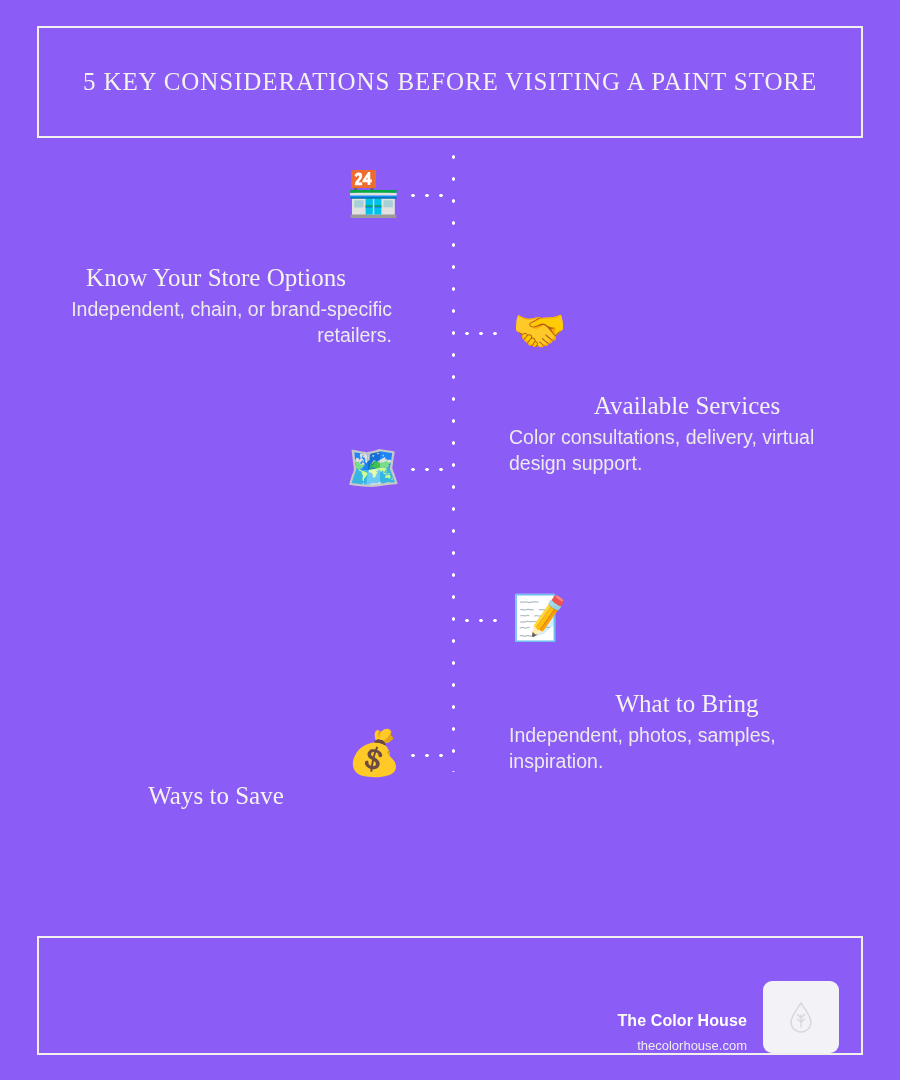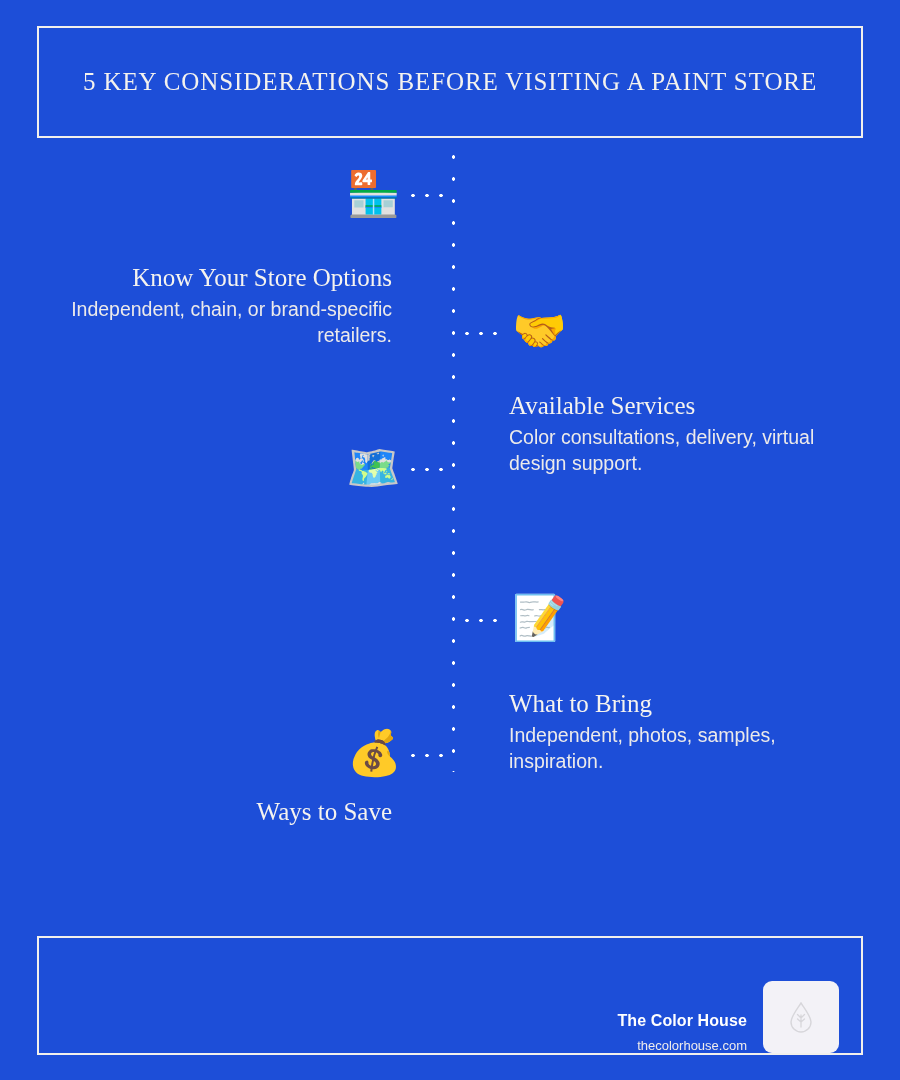--- a/index.html
+++ b/index.html
@@ -7,21 +7,21 @@
   html, body {
     width:900px; height:1080px;
     background:#13131c;
     font-family:"Liberation Sans", sans-serif;
     overflow:hidden;
   }
 
   #poster {
     position:relative;
     width:900px; height:1080px;
-    background:#1d4ed8;
+    background:#8b5cf6;
   }
 
   
   .title-box {
     position:absolute;
     left:37px; top:26px;
     width:826px; height:112px;
     border:2px solid #f2f0ec;
     display:flex; align-items:center; justify-content:center;
   }
@@ -81,37 +81,38 @@
   .block { position:absolute; }
 
   .block .head {
     font-family:"Liberation Serif", serif;
     font-size:25px;
     font-weight:400;
     color:#f5f3ef;
     line-height:1.25;
     margin-bottom:4px;
     white-space:nowrap;
+    text-align:center;
   }
   .block .body {
     font-family:"Liberation Sans", sans-serif;
     font-size:19.5px;
     font-weight:400;
     color:#eceaea;
     line-height:1.30;
   }
 
   .left  { text-align:right; }
   .right { text-align:left; }
 
   .blk-1 { left:40px;  top:262px; width:352px; }
   .blk-2 { left:509px; top:390px; width:356px; }
   .blk-3 { left:40px;  top:528px; width:352px; }
   .blk-4 { left:509px; top:688px; width:356px; }
-  .blk-5 { left:40px;  top:796px; width:352px; }
+  .blk-5 { left:40px;  top:780px; width:352px; }
 
   
   .footer-box {
     position:absolute;
     left:37px; top:936px;
     width:826px; height:119px;
     border:2px solid #f2f0ec;
   }
   .footer-inner {
     position:absolute;

